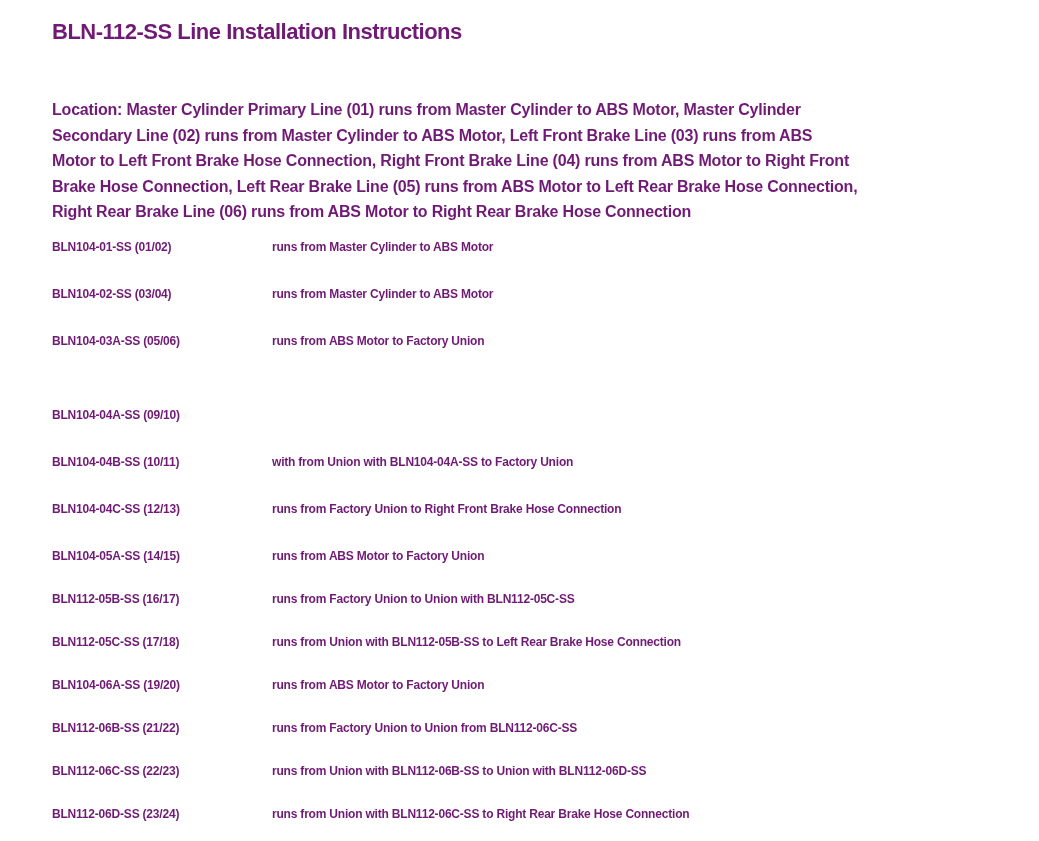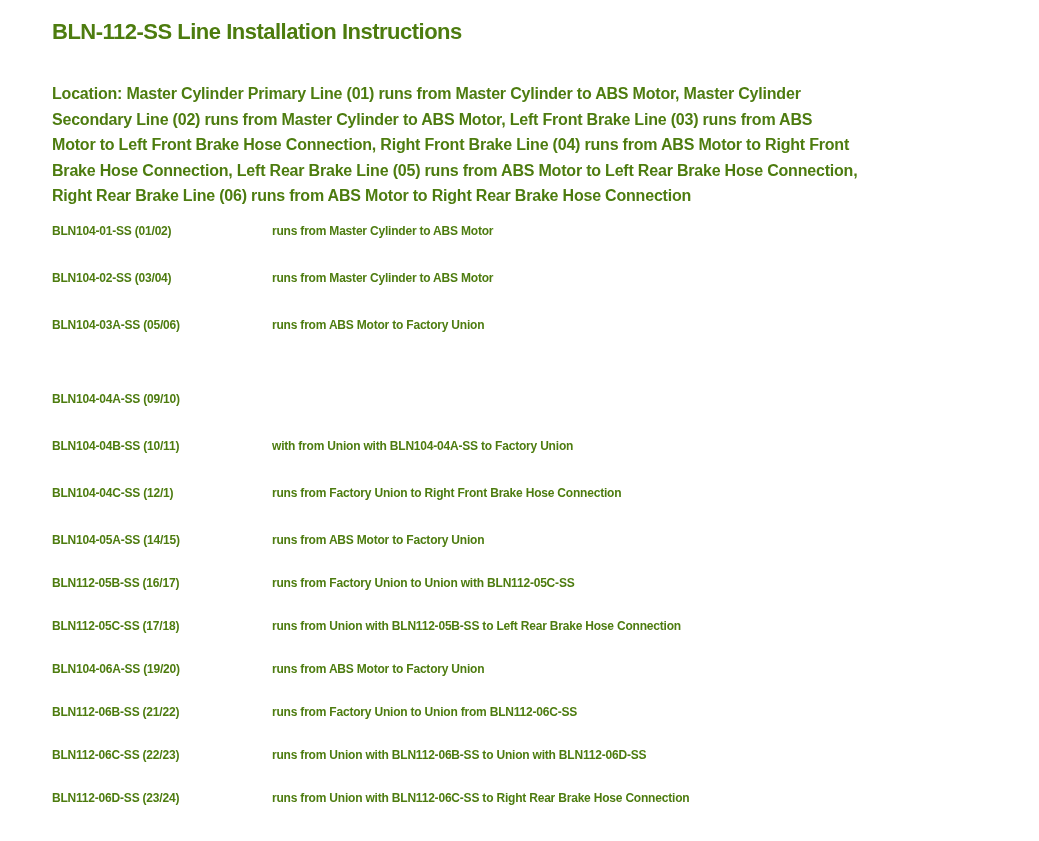--- a/index.html
+++ b/index.html
@@ -6,35 +6,35 @@
     margin: 0;
     padding: 0;
     background: #ffffff;
   }
   .page {
     position: relative;
     width: 1039px;
     height: 841px;
     background: #ffffff;
     overflow: hidden;
-    color: #4d7c0f;
+    color: #701a75;
     font-family: "Liberation Sans", "DejaVu Sans", sans-serif;
     font-weight: bold;
     box-sizing: border-box;
     padding: 18px 0 0 52px;
   }
   .doc-title {
     margin: 0;
     font-size: 22px;
     line-height: 28px;
     letter-spacing: -0.5px;
     white-space: nowrap;
   }
   .location-para {
-    margin-top: 35px;
+    margin-top: 51px;
     font-size: 16px;
     line-height: 25.5px;
     letter-spacing: -0.2px;
   }
   .location-line {
     white-space: nowrap;
   }
   .line-list {
     margin-top: 12px;
     font-size: 12px;
@@ -101,21 +101,21 @@
   <div class="line-row">
     <span class="part-number">BLN104-04A-SS (09/10)</span>
   </div>
 
   <div class="line-row">
     <span class="part-number">BLN104-04B-SS (10/11)</span>
     <span class="part-description">with from Union with BLN104-04A-SS to Factory Union</span>
   </div>
 
   <div class="line-row">
-    <span class="part-number">BLN104-04C-SS (12/1)</span>
+    <span class="part-number">BLN104-04C-SS (12/13)</span>
     <span class="part-description">runs from Factory Union to Right Front Brake Hose Connection</span>
   </div>
 
   <div class="line-row">
     <span class="part-number">BLN104-05A-SS (14/15)</span>
     <span class="part-description">runs from ABS Motor to Factory Union</span>
   </div>
 
   <div class="line-row">
     <span class="part-number">BLN112-05B-SS (16/17)</span>

